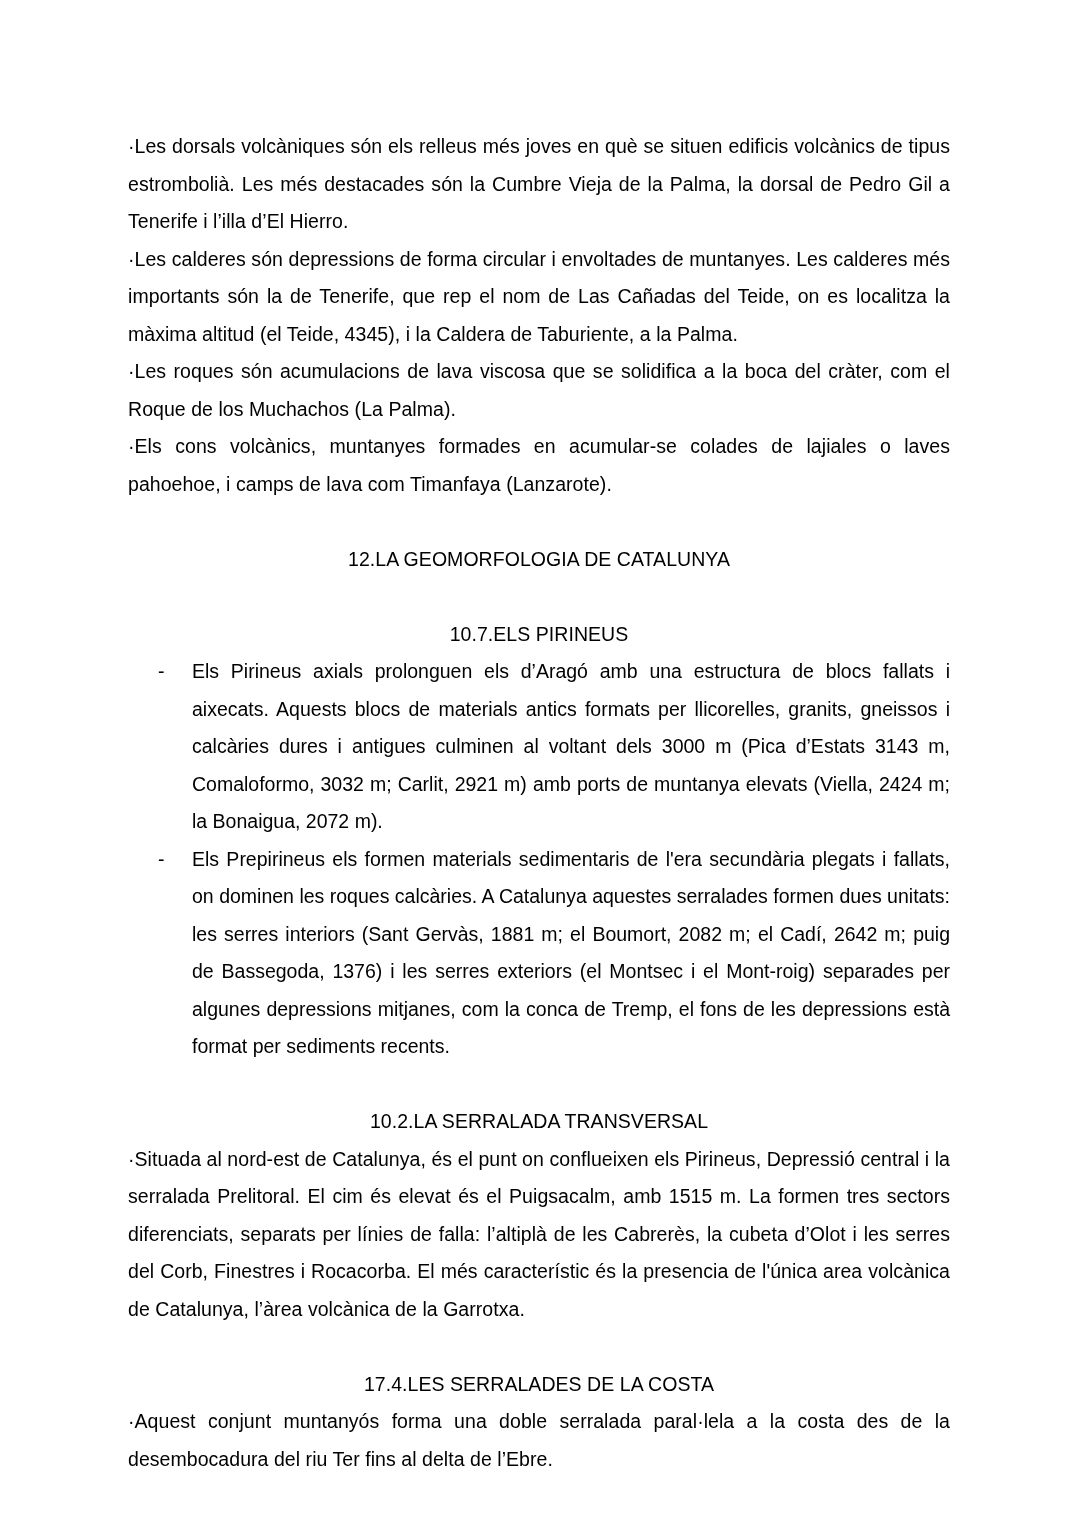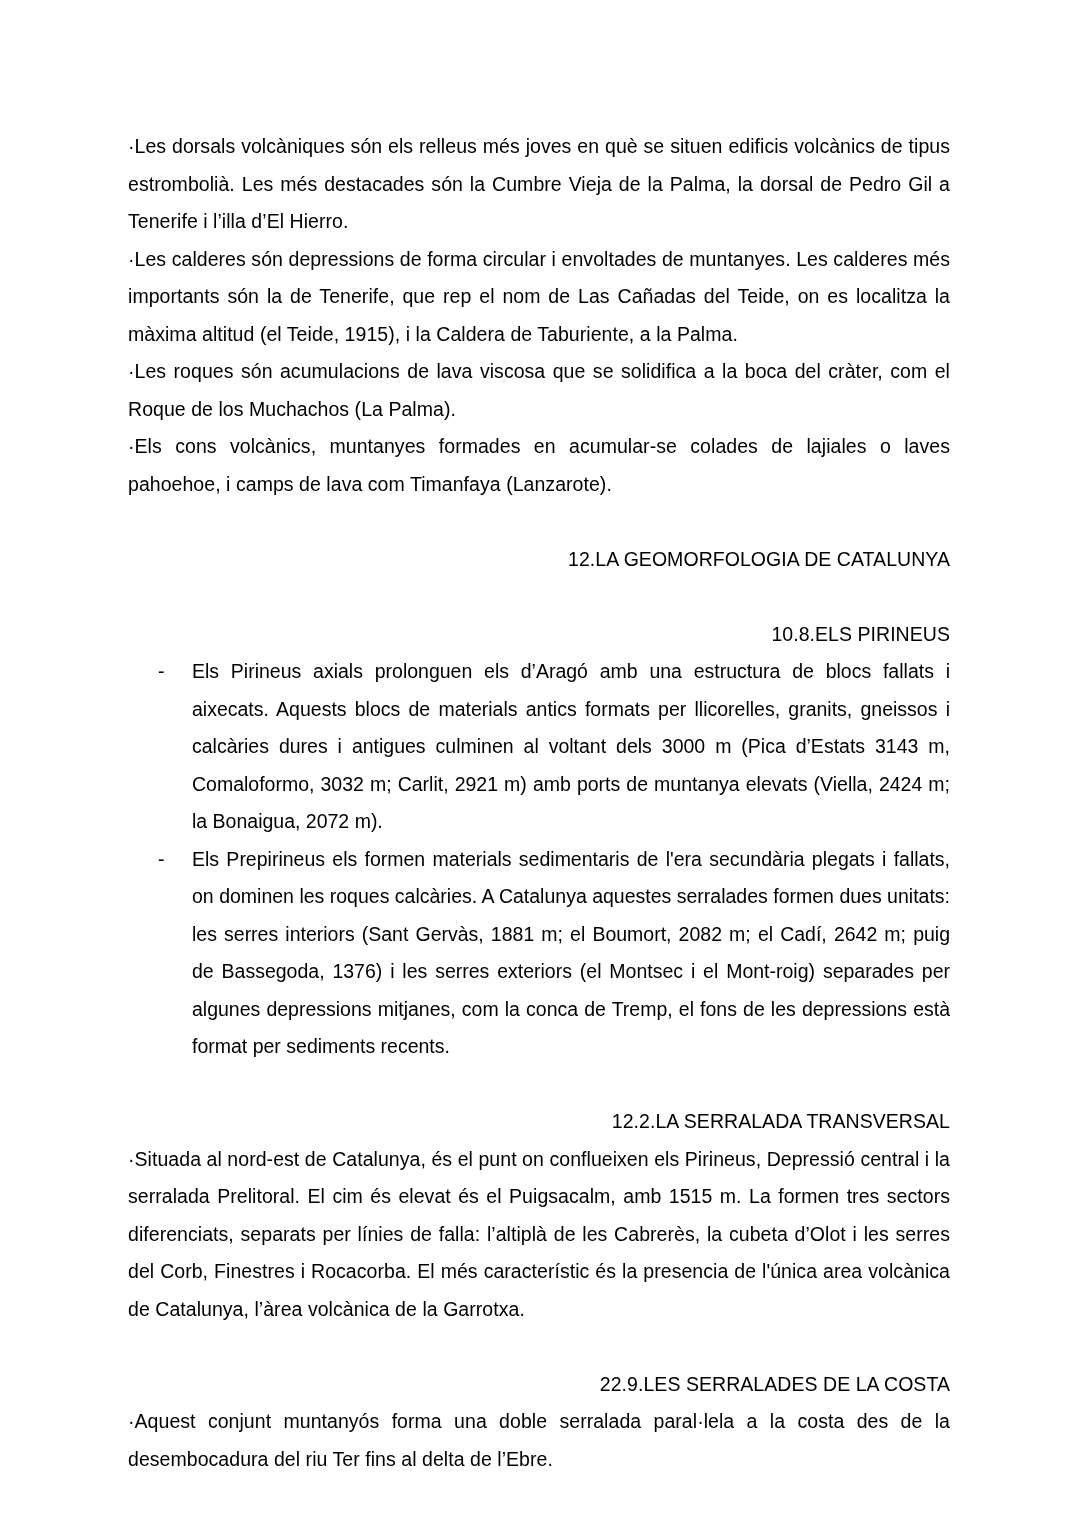--- a/index.html
+++ b/index.html
@@ -34,21 +34,21 @@
     letter-spacing: 0.05px;
   }
   p.para {
     text-align: justify;
   }
   
   .heading {
     margin: 0;
     font-size: 19.5px;
     line-height: 37.5px;
-    text-align: right;
+    text-align: center;
   }
   .spacer-lg { height: 37.5px; }
   .spacer-md { height: 37.5px; }
   ul.dash-list {
     margin: 0;
     padding: 0;
     list-style: none;
   }
   ul.dash-list > li {
     position: relative;
@@ -73,52 +73,52 @@
   }
 </style>
 </head>
 <body>
 
 <div class="page">
   <div class="doc-body">
 
     <p class="para">·Les dorsals volcàniques són els relleus més joves en què se situen edificis volcànics de tipus estrombolià. Les més destacades són la Cumbre Vieja de la Palma, la dorsal de Pedro Gil a Tenerife i l’illa d’El Hierro.</p>
 
-    <p class="para">·Les calderes són depressions de forma circular i envoltades de muntanyes. Les calderes més importants són la de Tenerife, que rep el nom de Las Cañadas del Teide, on es localitza la màxima altitud (el Teide, 1915), i la Caldera de Taburiente, a la Palma.</p>
+    <p class="para">·Les calderes són depressions de forma circular i envoltades de muntanyes. Les calderes més importants són la de Tenerife, que rep el nom de Las Cañadas del Teide, on es localitza la màxima altitud (el Teide, 4345), i la Caldera de Taburiente, a la Palma.</p>
 
     <p class="para">·Les roques són acumulacions de lava viscosa que se solidifica a la boca del cràter, com el Roque de los Muchachos (La Palma).</p>
 
     <p class="para">·Els cons volcànics, muntanyes formades en acumular-se colades de lajiales o laves pahoehoe, i camps de lava com Timanfaya (Lanzarote).</p>
 
     <div class="spacer-lg"></div>
 
     <p class="heading">12.LA GEOMORFOLOGIA DE CATALUNYA</p>
 
     <div class="spacer-md"></div>
 
-    <p class="heading">10.8.ELS PIRINEUS</p>
+    <p class="heading">10.7.ELS PIRINEUS</p>
 
 
     <ul class="dash-list">
       <li>
         <span class="dash">-</span>
         <span class="bullet-para">Els Pirineus axials prolonguen els d’Aragó amb una estructura de blocs fallats i aixecats. Aquests blocs de materials antics formats per llicorelles, granits, gneissos i calcàries dures i antigues culminen al voltant dels 3000 m (Pica d’Estats 3143 m, Comaloformo, 3032 m; Carlit, 2921 m) amb ports de muntanya elevats (Viella, 2424 m; la Bonaigua, 2072 m).</span>
       </li>
       <li>
         <span class="dash">-</span>
         <span class="bullet-para">Els Prepirineus els formen materials sedimentaris de l'era secundària plegats i fallats, on dominen les roques calcàries. A Catalunya aquestes serralades formen dues unitats: les serres interiors (Sant Gervàs, 1881 m; el Boumort, 2082 m;  el Cadí, 2642 m;  puig de Bassegoda, 1376) i les serres exteriors (el Montsec i el Mont-roig) separades per algunes depressions mitjanes, com la conca de Tremp, el fons de les depressions està format per sediments recents.</span>
       </li>
     </ul>
 
     <div class="spacer-md"></div>
 
-    <p class="heading">12.2.LA SERRALADA TRANSVERSAL</p>
+    <p class="heading">10.2.LA SERRALADA TRANSVERSAL</p>
 
     <p class="para">·Situada al nord-est de Catalunya, és el punt on conflueixen els Pirineus, Depressió central i la serralada Prelitoral. El cim és elevat és el Puigsacalm, amb 1515 m. La formen tres sectors diferenciats, separats per línies de falla: l’altiplà de les Cabrerès, la cubeta d’Olot i les serres del Corb, Finestres i Rocacorba. El més característic és la presencia de l'única area volcànica de Catalunya, l’àrea volcànica de la Garrotxa.</p>
 
     <div class="spacer-md"></div>
 
-    <p class="heading">22.9.LES SERRALADES DE LA COSTA</p>
+    <p class="heading">17.4.LES SERRALADES DE LA COSTA</p>
 
     <p class="para">·Aquest conjunt muntanyós forma una doble serralada paral·lela a la costa des de la desembocadura del riu Ter fins al delta de l’Ebre.</p>
 
   </div>
 </div>
 
 </body></html>

